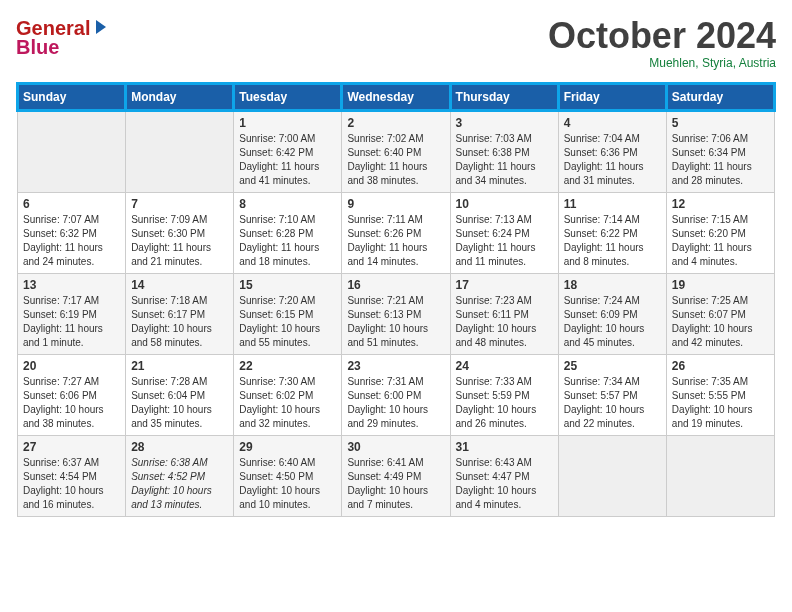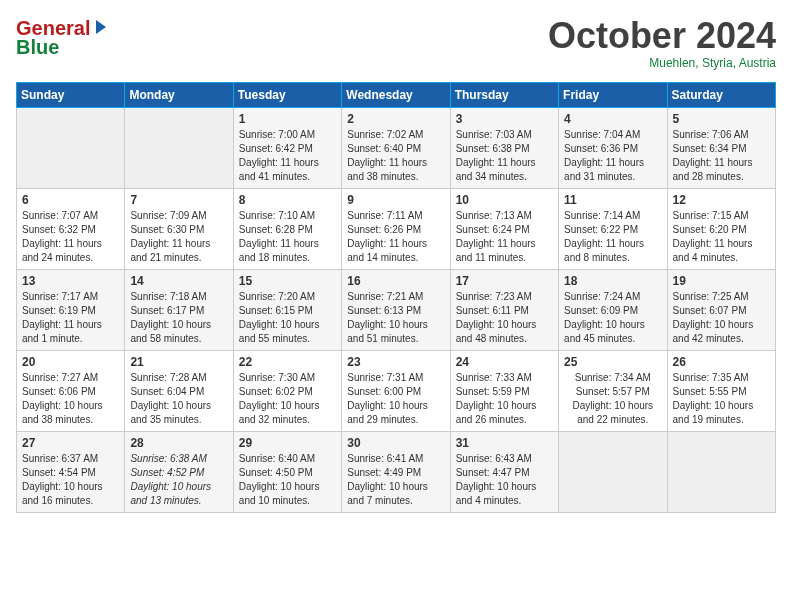--- a/index.html
+++ b/index.html
@@ -43,21 +43,21 @@
       width: 100%;
       border-collapse: collapse;
     }
     .calendar th {
       background: #1a5fa8;
       color: #fff;
       font-size: 12px;
       font-weight: bold;
       padding: 5px 4px;
       text-align: left;
-      border: 1px solid #0ea5e9;
+      border: 3px solid #0ea5e9;
     }
     .calendar td {
       border: 1px solid #ccc;
       vertical-align: top;
       padding: 4px 5px;
       width: 108px;
       min-height: 80px;
       font-size: 10px;
       color: #333;
       background: #fff;
@@ -89,21 +89,21 @@
 <div class="header">
   <div class="logo">
     <div class="logo-line">
       <span style="font-size:20px;font-weight:bold;color:#b91c1c;">General</span>
       <span style="display:inline-block;margin-left:2px;margin-top:4px;">
         <svg width="16" height="16" viewBox="0 0 16 16">
           <polygon points="4,14 14,7 4,0" fill="#1a5fa8"></polygon>
         </svg>
       </span>
     </div>
-    <span style="font-size:20px;font-weight:bold;color:#15803d;margin-top:-4px;">Blue</span>
+    <span style="font-size:20px;font-weight:bold;color:#be185d;margin-top:-4px;">Blue</span>
   </div>
   <div class="title-block">
     <h1>October 2024</h1>
     <h2>Muehlen, Styria, Austria</h2>
   </div>
 </div>
 
 <table class="calendar">
   <thead>
     <tr>
@@ -265,21 +265,21 @@
 Daylight: 10 hours and 29 minutes.</div>
         </td>
         <td>
           <span class="day-num">24</span>
           <div class="day-info" style="white-space: pre-line;">Sunrise: 7:33 AM
 Sunset: 5:59 PM
 Daylight: 10 hours and 26 minutes.</div>
         </td>
         <td>
           <span class="day-num">25</span>
-          <div class="day-info" style="white-space: pre-line; text-align: center;">Sunrise: 7:34 AM
+          <div class="day-info" style="white-space: pre-line;">Sunrise: 7:34 AM
 Sunset: 5:57 PM
 Daylight: 10 hours and 22 minutes.</div>
         </td>
         <td>
           <span class="day-num">26</span>
           <div class="day-info" style="white-space: pre-line;">Sunrise: 7:35 AM
 Sunset: 5:55 PM
 Daylight: 10 hours and 19 minutes.</div>
         </td>
       </tr>

